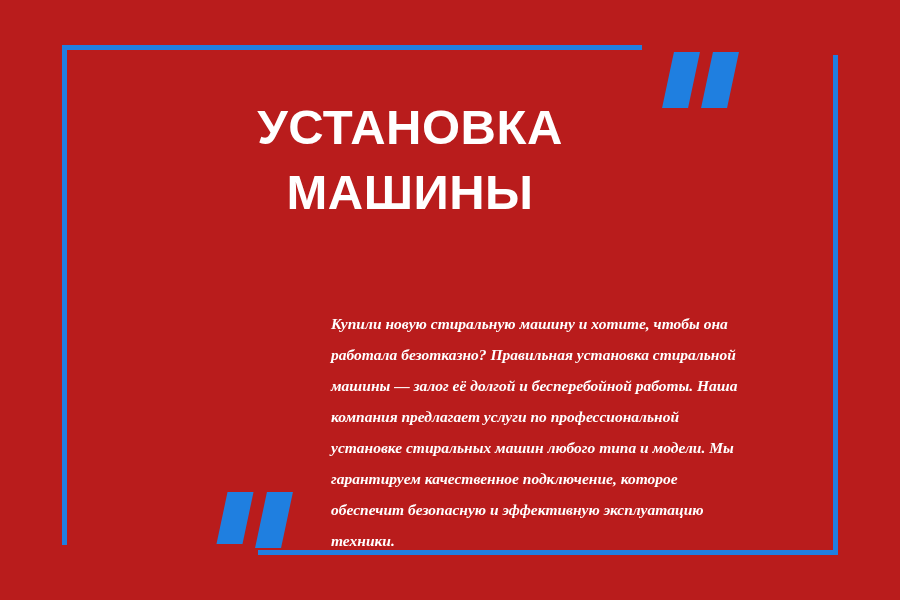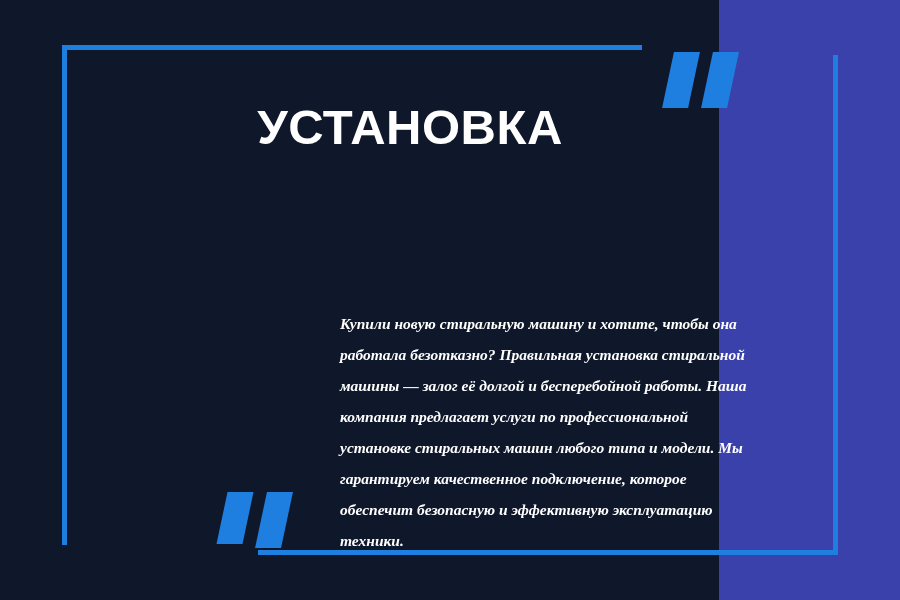--- a/index.html
+++ b/index.html
@@ -9,23 +9,23 @@
   body {
     width: 900px;
     height: 600px;
     overflow: hidden;
     background: #3b41ab;
     font-family: "Liberation Sans", sans-serif;
   }
 
   .poster {
     position: relative;
-    width: 719px;
+    width: 900px;
     height: 600px;
-    background: #0f172a;
+    background: #b91c1c;
     box-sizing: border-box;
   }
 
   
   .frame-top-left {
     position: absolute;
     left: 62px;
     top: 45px;
     width: 580px;
     height: 500px;
@@ -86,21 +86,21 @@
     line-height: 1.33;
     letter-spacing: 0.5px;
     text-transform: uppercase;
   }
   .title span {
     display: block;
   }
 
   .body-copy {
     position: absolute;
-    left: 340px;
+    left: 331px;
     top: 292px;
     width: 410px;
     color: #ffffff;
     font-family: "Liberation Serif", serif;
     font-style: italic;
     font-weight: bold;
     font-size: 15.5px;
     line-height: 2.0;
     text-align: left;
   }
@@ -118,17 +118,18 @@
     <div class="bar short"></div>
   </div>
 
   <div class="quote quote-bottom">
     <div class="bar"></div>
     <div class="bar short"></div>
   </div>
 
   <h1 class="title">
     <span>УСТАНОВКА</span>
+    <span>МАШИНЫ</span>
   </h1>
 
   <p class="body-copy">Купили новую стиральную машину и хотите, чтобы она работала безотказно? Правильная установка стиральной машины — залог её долгой и бесперебойной работы. Наша компания предлагает услуги по профессиональной установке стиральных машин любого типа и модели. Мы гарантируем качественное подключение, которое обеспечит безопасную и эффективную эксплуатацию техники.</p>
 
 </div>
 
 </body></html>

